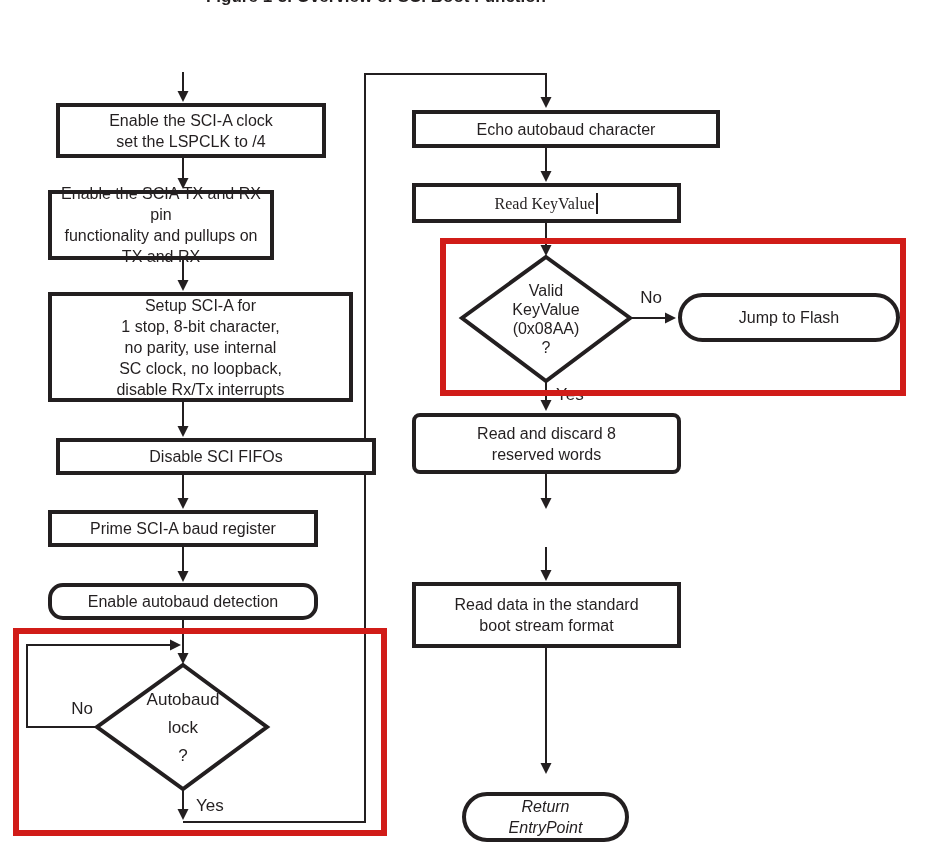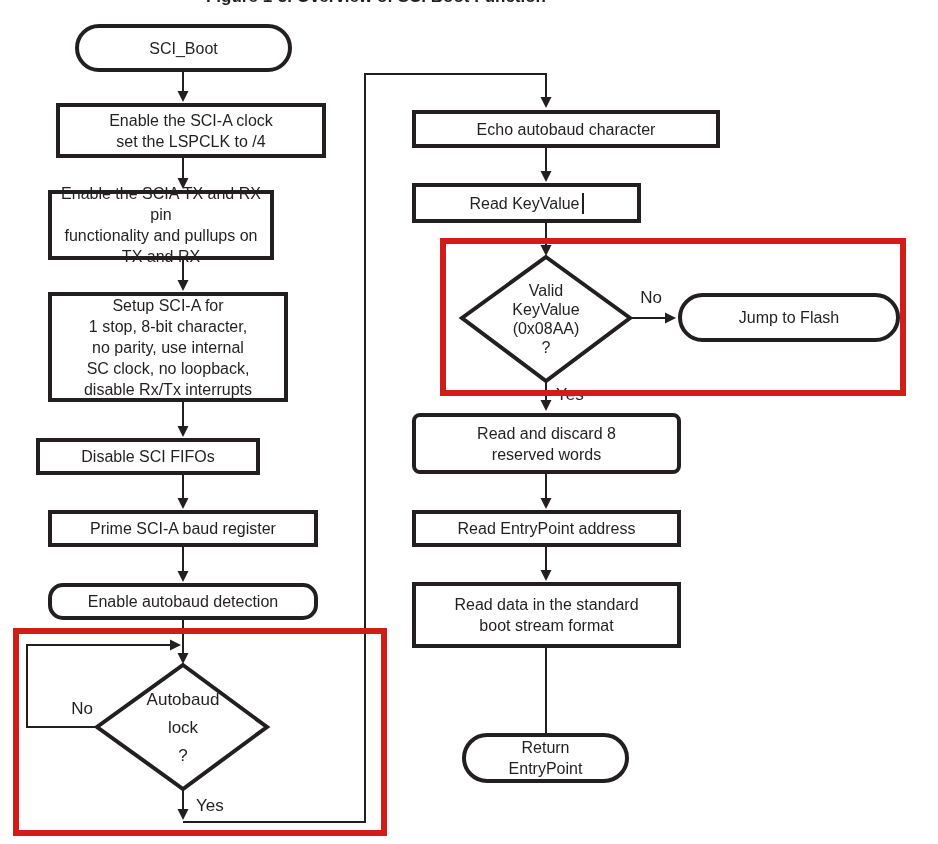--- a/index.html
+++ b/index.html
@@ -72,31 +72,31 @@
     width: 2px;
     height: 21px;
     background: var(--ink);
     margin-left: 2px;
     vertical-align: -5px;
   }
   
   #node-sci-boot        { left: 75px;  top: 24px;  width: 217px; height: 48px; }
   #box-enable-clock     { left: 56px;  top: 103px; width: 270px; height: 55px; }
   #box-enable-pins      { left: 48px;  top: 190px; width: 226px; height: 70px; }
-  #box-setup-sci        { left: 48px;  top: 292px; width: 240px; height: 110px; }
-  #box-disable-fifos    { left: 36px;  top: 438px; width: 224px; height: 37px; align-items: center; }
+  #box-setup-sci        { left: 48px;  top: 292px; width: 305px; height: 110px; }
+  #box-disable-fifos    { left: 56px;  top: 438px; width: 320px; height: 37px; align-items: center; }
   #box-prime-baud       { left: 48px;  top: 510px; width: 270px; height: 37px; }
   #box-enable-autobaud  { left: 48px;  top: 583px; width: 270px; height: 37px; border-radius: 15px; }
   #box-echo             { left: 412px; top: 110px; width: 308px; height: 38px; }
-  #box-read-keyvalue    { left: 412px; top: 183px; width: 229px; height: 40px; }
+  #box-read-keyvalue    { left: 412px; top: 183px; width: 269px; height: 40px; font-family: Liberation Serif, serif; }
   #node-jump-flash      { left: 678px; top: 293px; width: 222px; height: 49px; }
   #box-read-discard     { left: 412px; top: 413px; width: 269px; height: 61px; border-radius: 8px; }
   #box-read-entrypoint  { left: 412px; top: 510px; width: 269px; height: 37px; }
   #box-read-data        { left: 412px; top: 582px; width: 269px; height: 66px; }
-  #node-return          { left: 462px; top: 733px; width: 167px; height: 50px; }
+  #node-return          { left: 462px; top: 792px; width: 167px; height: 50px; font-style: italic; }
   #label-autobaud-lock  { left: 98px;  top: 667px; width: 170px; height: 122px; font-size: 17px; line-height: 28px; }
   #label-valid-keyvalue { left: 462px; top: 257px; width: 168px; height: 124px; font-size: 16px; line-height: 19px; }
   #lbl-no-left   { left: 60px;  top: 699px; width: 44px; text-align: center; }
   #lbl-yes-left  { left: 196px; top: 796px; }
   #lbl-no-right  { left: 631px; top: 288px; width: 40px; text-align: center; }
   #lbl-yes-right { left: 556px; top: 385px; }
   #hl-autobaud   { left: 13px;  top: 628px; width: 374px; height: 208px; }
   #hl-keyvalue   { left: 440px; top: 238px; width: 466px; height: 158px; }
 </style>
 </head>
@@ -144,23 +144,20 @@
       <polygon points="540.5,498 551.5,498 546,509"></polygon>
       <polygon points="540.5,570 551.5,570 546,581"></polygon>
       <polygon points="540.5,763 551.5,763 546,774"></polygon>
     </g>
     <g fill="#ffffff" stroke="#231f20" stroke-width="4">
       <polygon points="183,665 267,727 183,789 97,727"></polygon>
       <polygon points="546,257 630,318 546,381 462,318"></polygon>
     </g>
   </svg>
 
-  <div class="box stadium" id="node-sci-boot">
-    <span>SCI_Boot</span>
-  </div>
   <div class="box" id="box-enable-clock">
     <span>Enable the SCI-A clock
 set the LSPCLK to /4</span>
   </div>
   <div class="box" id="box-enable-pins">
     <span>Enable the SCIA TX and RX pin
 functionality and pullups on
 TX and RX</span>
   </div>
   <div class="box" id="box-setup-sci">
@@ -197,23 +194,20 @@
 ?</div>
   <div class="edge-label" id="lbl-no-right">No</div>
   <div class="edge-label" id="lbl-yes-right">Yes</div>
   <div class="box stadium" id="node-jump-flash">
     <span>Jump to Flash</span>
   </div>
   <div class="box" id="box-read-discard">
     <span>Read and discard 8
 reserved words</span>
   </div>
-  <div class="box" id="box-read-entrypoint">
-    <span>Read EntryPoint address</span>
-  </div>
   <div class="box" id="box-read-data">
     <span>Read data in the standard
 boot stream format</span>
   </div>
   <div class="box stadium" id="node-return">
     <span>Return
 EntryPoint</span>
   </div>
 
   <div class="hl" id="hl-autobaud"></div>

